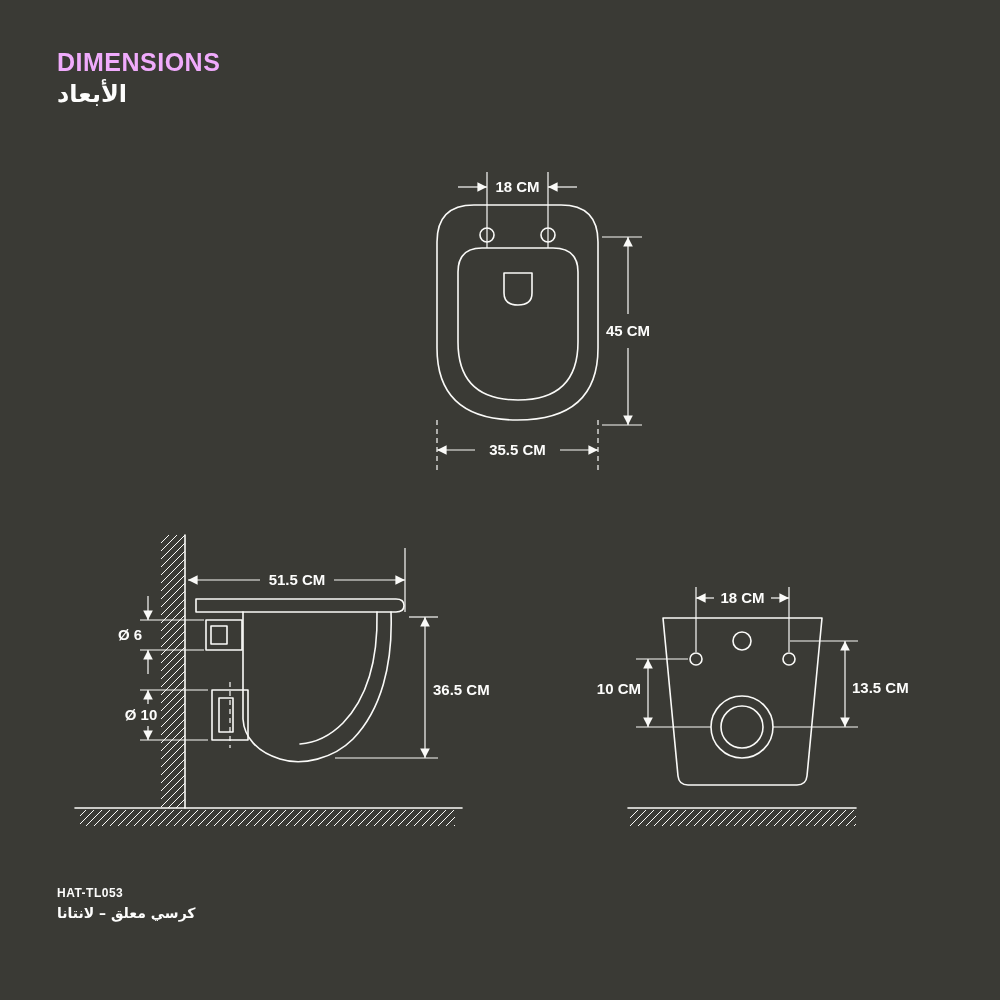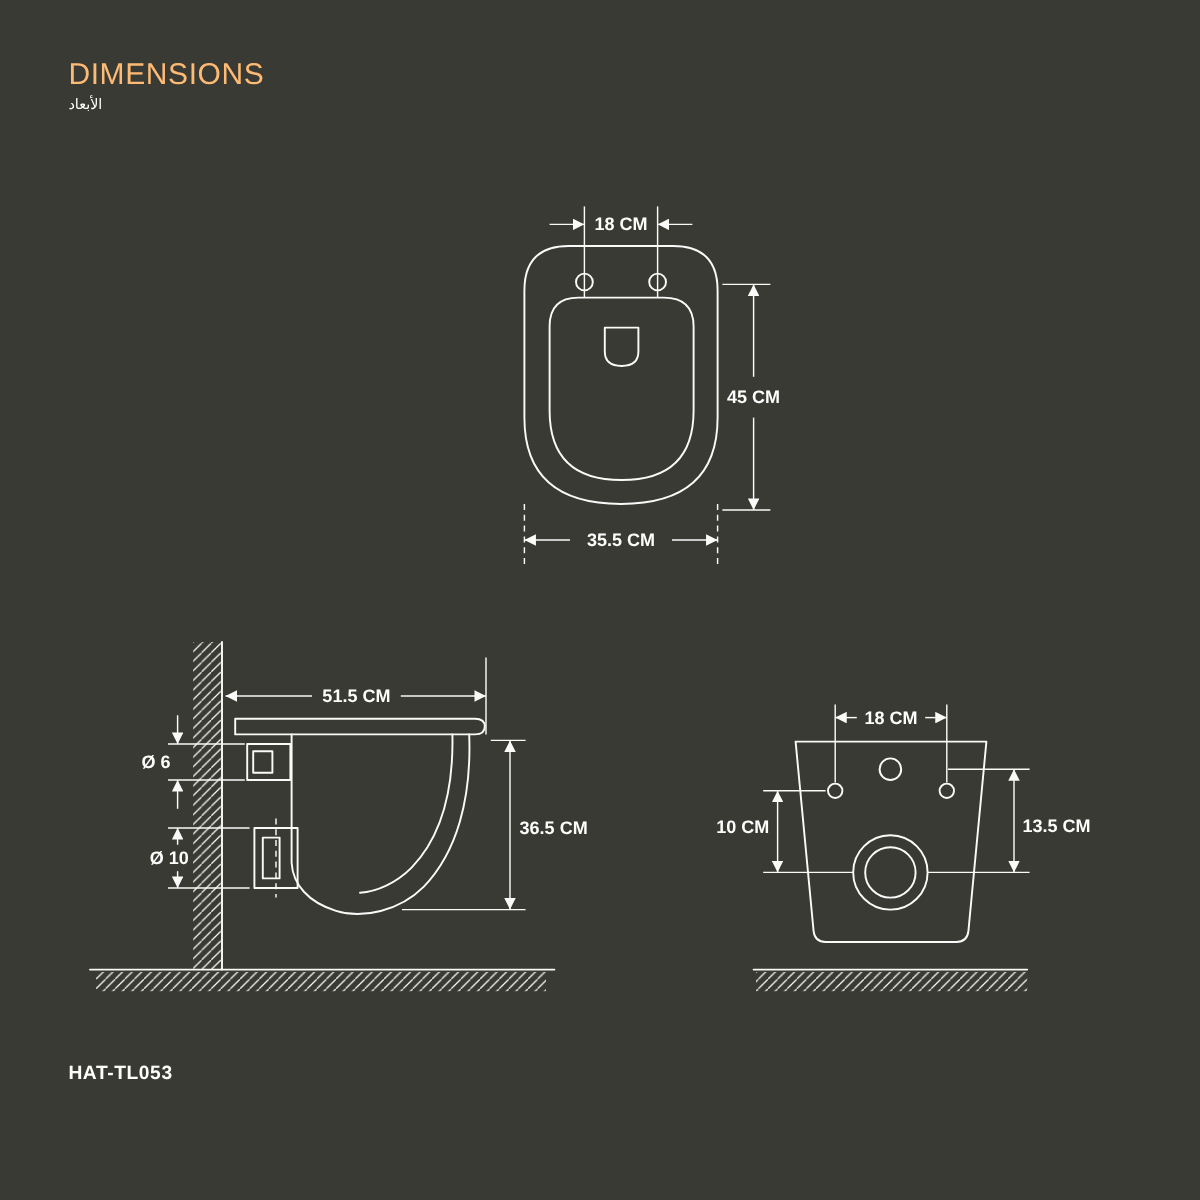--- a/index.html
+++ b/index.html
@@ -5,29 +5,29 @@
   * { margin:0; padding:0; box-sizing:border-box; }
   html,body { width:1000px; height:1000px; }
   body {
     background:#3a3a35;
     position:relative;
     overflow:hidden;
     font-family:"Liberation Sans", sans-serif;
     color:#fafaf8;
   }
   .header { position:absolute; left:57px; top:48px; }
-  .header .title { font-size:25px; font-weight:normal; letter-spacing:.5px; color:#fdba74;text-align:right; }
-  .header .title-ar { font-size:12px; font-weight:normal; margin-top:3px; font-family:"DejaVu Sans", sans-serif; color:#fdfdfc; }
+  .header .title { font-size:25px; font-weight:bold; letter-spacing:.5px; color:#f0abfc;text-align:right; }
+  .header .title-ar { font-size:24px; font-weight:bold; margin-top:3px; font-family:"DejaVu Sans", sans-serif; color:#fdfdfc; }
   svg.diagram { position:absolute; left:0; top:0; }
   svg .ln { stroke:#fafaf8; stroke-width:1.6; fill:none; stroke-linecap:round; stroke-linejoin:round; }
   svg .dim { stroke:#fafaf8; stroke-width:1.2; fill:none; }
   svg .dash { stroke-dasharray:5 4; }
   svg text.dimtxt { font:bold 15px "Liberation Sans", sans-serif; fill:#fdfdfc; }
   .footer { position:absolute; left:57px; top:886px; }
-  .footer .model { font-size:16px; font-weight:bold; letter-spacing:.5px; color:#fdfdfc; }
+  .footer .model { font-size:12px; font-weight:bold; letter-spacing:.5px; color:#fdfdfc; }
   .footer .product { font-size:15px; margin-top:7px; letter-spacing:.4px; color:#f2f2ef; }
   .footer .product .name { font-weight:bold; color:#fdfdfc; }
   .footer .product-ar { font-size:14px; font-weight:bold; margin-top:5px; font-family:"DejaVu Sans", sans-serif; color:#fdfdfc; }
 </style>
 </head>
 <body>
 
 <div class="header">
   <div class="title">DIMENSIONS</div>
   <div class="title-ar">الأبعاد</div>
@@ -169,13 +169,14 @@
       <line class="dim" x1="790" y1="641" x2="858" y2="641"></line>
       <line class="dim" x1="773" y1="727" x2="858" y2="727"></line>
       <line class="dim" x1="845" y1="641" x2="845" y2="727" marker-start="url(#arr)" marker-end="url(#arr)"></line>
       <text class="dimtxt" x="852" y="693" text-anchor="start">13.5 CM</text>
     </g>
   </g>
 </svg>
 
 <div class="footer">
   <div class="model">HAT-TL053</div>
+  <div class="product-ar">كرسي معلق – لانتانا</div>
 </div>
 
 </body></html>

